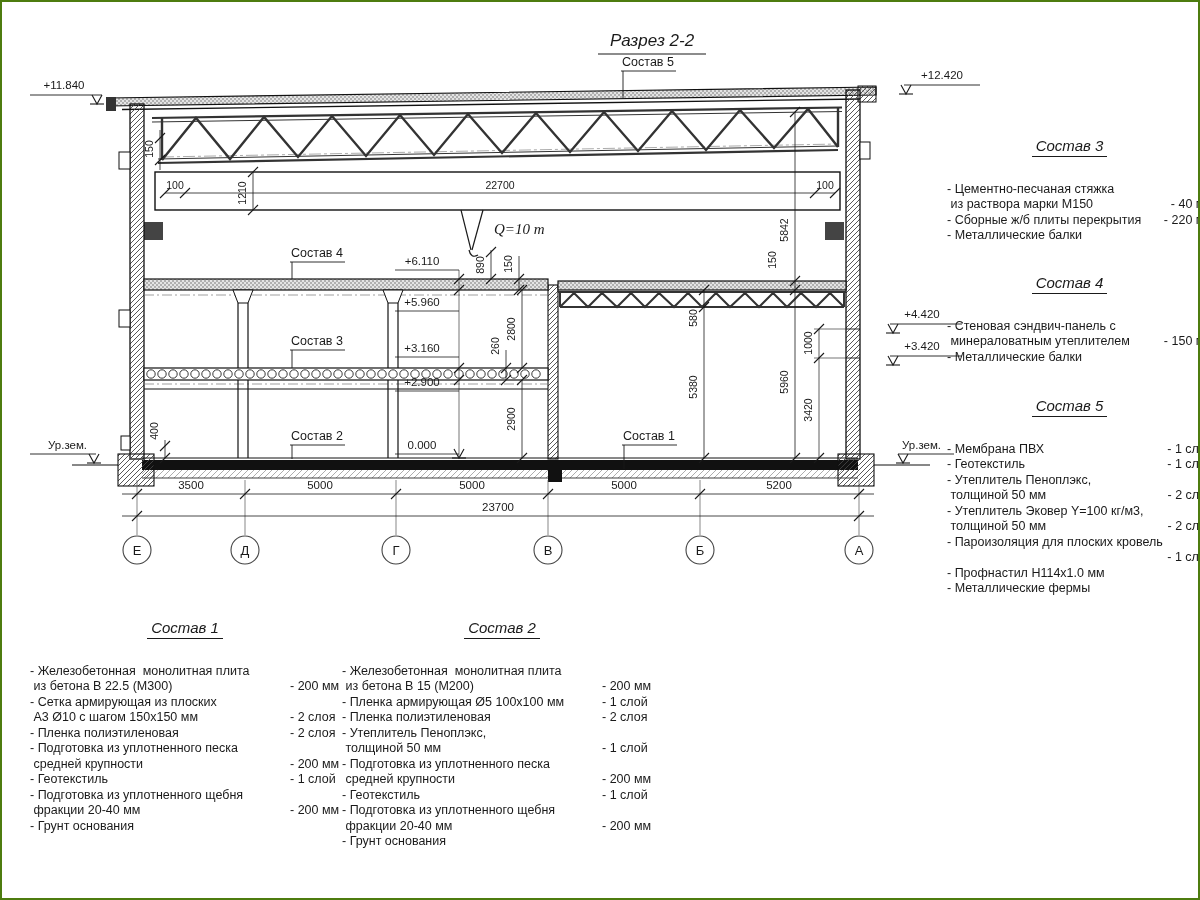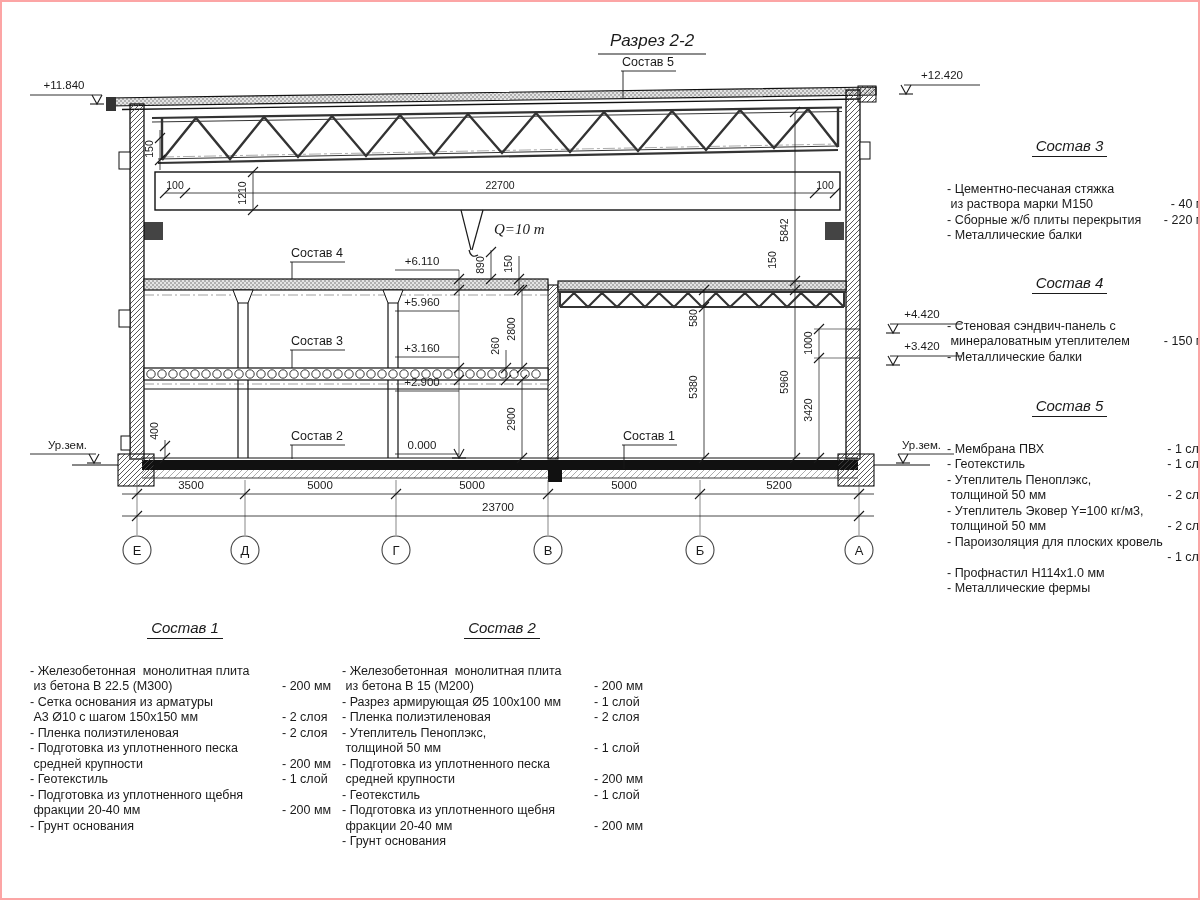--- a/index.html
+++ b/index.html
@@ -1,33 +1,33 @@
 <!DOCTYPE html>
 <html><head>
 <meta charset="utf-8">
 <style>
   html,body{margin:0;padding:0;background:#fff;}
   #canvas{position:relative;width:1200px;height:900px;overflow:hidden;background:#fff;
-          border:2px solid #fca5a5;box-sizing:border-box;
+          border:2px solid #4d7c0f;box-sizing:border-box;
           font-family:"Liberation Sans",sans-serif;color:#1a1a1a;}
   svg{position:absolute;left:0;top:0;}
   svg text{font-family:"Liberation Sans",sans-serif;fill:#1a1a1a;}
   .t10{font-size:10.5px;}
   .t11{font-size:11.5px;}
   .t12{font-size:12.5px;}
   .t13{font-size:13px;}
   .ttl{font-size:17px;font-style:italic;}
   .crane-t{font-size:15px;font-style:italic;font-family:"Liberation Serif",serif;}
   .comp{position:absolute;font-size:12.5px;line-height:15.5px;}
   .comp-title{font-style:italic;font-size:15px;text-align:center;margin-bottom:28px;}
   .comp-title span{border-bottom:1.2px solid #1a1a1a;padding:0 4px 2px;}
   .row{position:relative;}
   .nm{white-space:pre-wrap;}
   .val{position:absolute;bottom:0;white-space:nowrap;}
-  .comp-left .val{left:252px;}
+  .comp-left .val{left:260px;}
   .comp-right .val{left:205px;width:61px;display:flex;justify-content:flex-end;}
 </style>
 </head>
 <body>
 
 <div id="canvas">
 
 <svg width="1200" height="900" viewBox="0 0 1200 900">
   <defs>
     <pattern id="pWall" width="5" height="5" patternUnits="userSpaceOnUse">
@@ -369,21 +369,21 @@
 
 <div class="comp comp-left" style="left:28px;top:618px;width:310px;">
   <div class="comp-title"><span>Состав 1</span></div>
   <div class="rows">
         <div class="row">
           <div class="nm">- Железобетонная  монолитная плита
  из бетона В 22.5 (М300)</div>
           <div class="val"><span>- 200 мм</span></div>
         </div>
         <div class="row">
-          <div class="nm">- Сетка основания из арматуры
+          <div class="nm">- Сетка армирующая из плоских
  А3 Ø10 с шагом 150х150 мм</div>
           <div class="val"><span>- 2 слоя</span></div>
         </div>
         <div class="row">
           <div class="nm">- Пленка полиэтиленовая</div>
           <div class="val"><span>-  2 слоя</span></div>
         </div>
         <div class="row">
           <div class="nm">- Подготовка из уплотненного песка
  средней крупности</div>
@@ -405,21 +405,21 @@
 </div>
 <div class="comp comp-left" style="left:340px;top:618px;width:320px;">
   <div class="comp-title"><span>Состав 2</span></div>
   <div class="rows">
         <div class="row">
           <div class="nm">- Железобетонная  монолитная плита
  из бетона В 15 (М200)</div>
           <div class="val"><span>- 200 мм</span></div>
         </div>
         <div class="row">
-          <div class="nm">- Разрез армирующая Ø5 100х100 мм</div>
+          <div class="nm">- Пленка армирующая Ø5 100х100 мм</div>
           <div class="val"><span>- 1 слой</span></div>
         </div>
         <div class="row">
           <div class="nm">- Пленка полиэтиленовая</div>
           <div class="val"><span>-  2 слоя</span></div>
         </div>
         <div class="row">
           <div class="nm">- Утеплитель Пеноплэкс,
  толщиной 50 мм</div>
           <div class="val"><span>- 1 слой</span></div>

